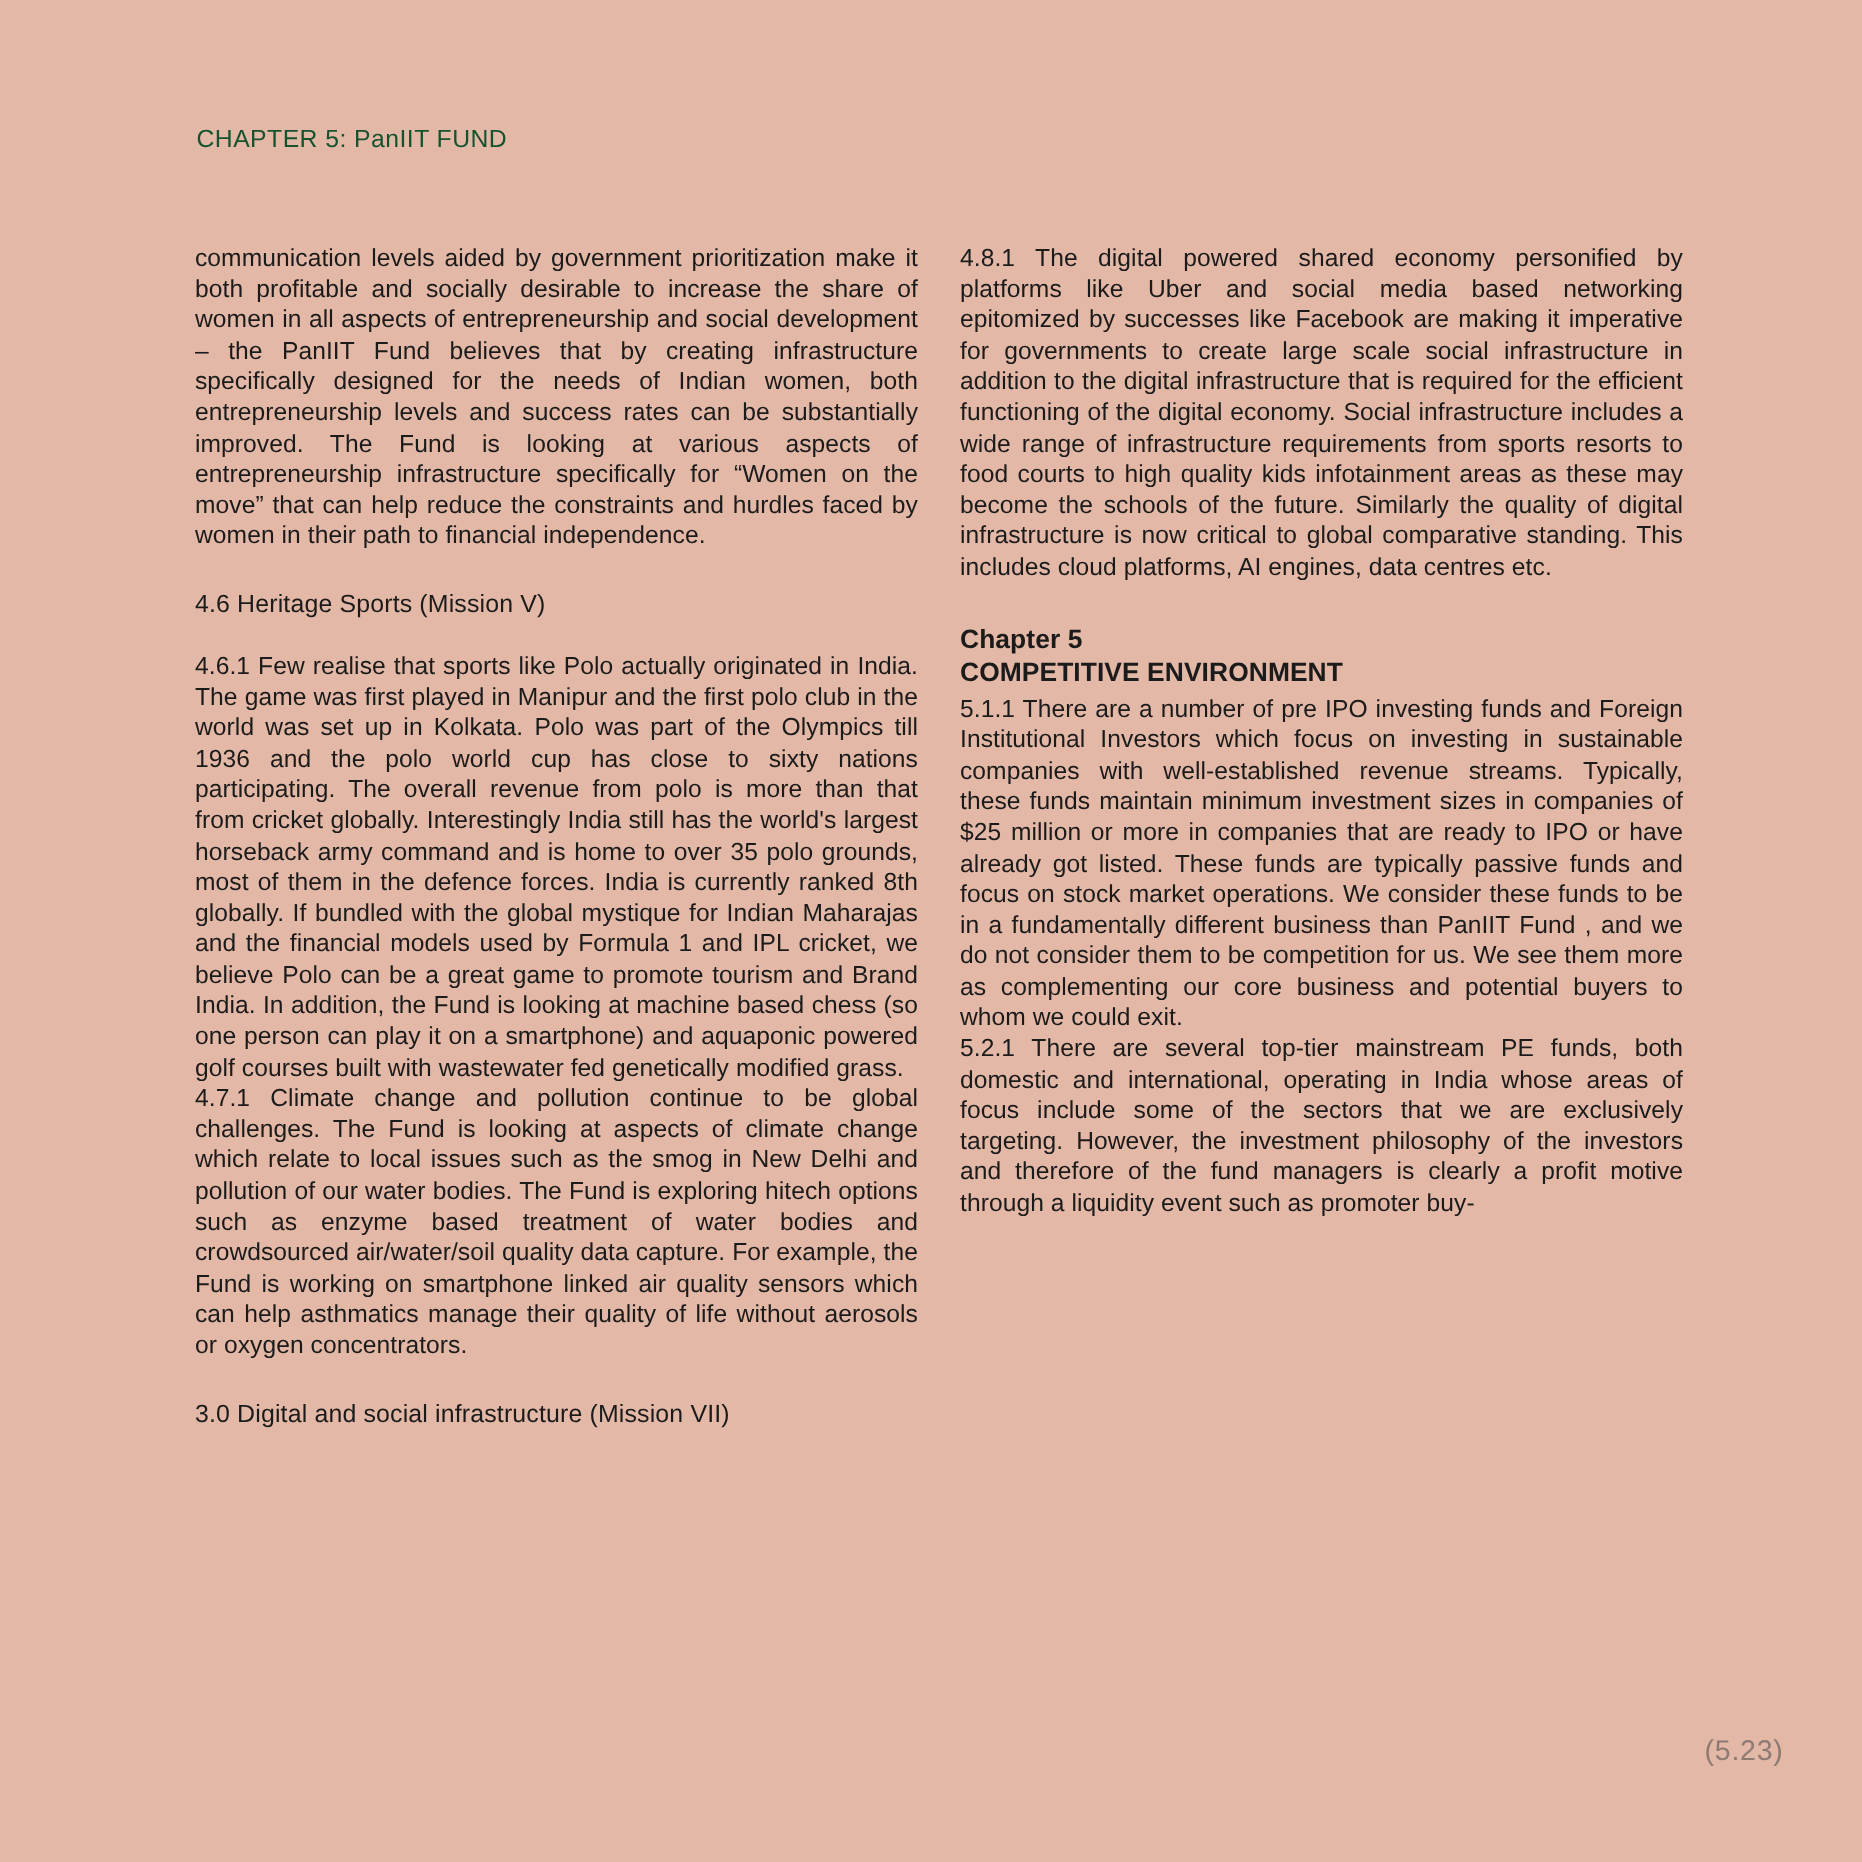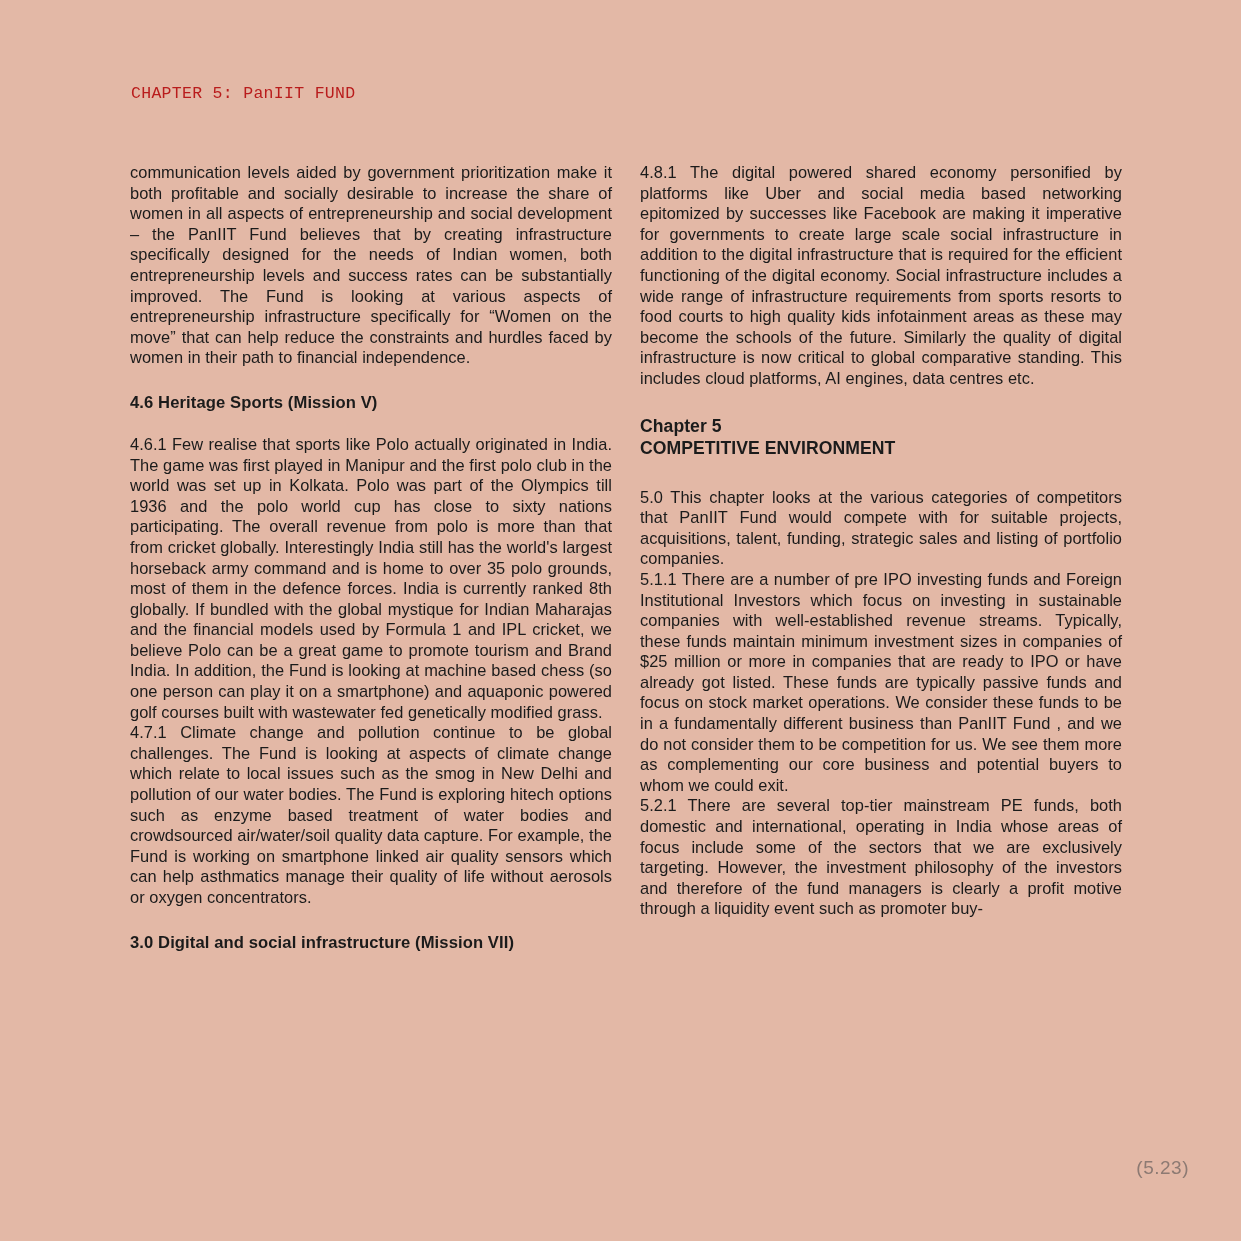--- a/index.html
+++ b/index.html
@@ -17,24 +17,24 @@
   .page {
     position: relative;
     width: 1241px;
     height: 1241px;
     box-sizing: border-box;
   }
   .header {
     position: absolute;
     left: 131px;
     top: 84px;
-    font-family: Liberation Mono, monospace;
+    font-family: Liberation Sans, sans-serif;
     font-size: 16.5px;
     letter-spacing: 0.3px;
-    color: #b91c1c;
+    color: #14532d;
     text-align: center;
   }
   .columns {
     position: absolute;
     left: 130px;
     top: 162px;
     width: 992px;
     display: flex;
     gap: 28px;
   }
@@ -44,34 +44,34 @@
   p {
     margin: 0 0 0 0;
     font-size: 16.4px;
     line-height: 20.6px;
     text-align: justify;
     text-justify: inter-word;
     color: #1b1b1b;
     letter-spacing: 0.05px;
   }
   .heading {
-    font-weight: bold;
+    font-weight: normal;
     font-size: 16.6px;
     line-height: 21px;
     margin-top: 24px;
     margin-bottom: 21px;
     text-align: left;
     letter-spacing: 0.1px;
   }
   .chapter-head {
     font-weight: bold;
     font-size: 17.6px;
     line-height: 22.5px;
     margin-top: 26px;
-    margin-bottom: 27px;
+    margin-bottom: 3px;
     text-align: left;
   }
   .last-para { margin-bottom: 0; }
   .page-number {
     position: absolute;
     right: 52px;
     bottom: 62px;
     font-size: 19px;
     color: #8d7a73;
     font-family: "Liberation Sans", sans-serif;
@@ -92,21 +92,20 @@
       <p class="body">communication levels aided by government prioritization make it both profitable and socially desirable to increase the share of women in all aspects of entrepreneurship and social development – the PanIIT Fund    believes that by creating infrastructure specifically designed for the needs of Indian women, both entrepreneurship levels and success rates can be substantially improved. The Fund is looking at various aspects of entrepreneurship infrastructure specifically for “Women on the move” that can help reduce the constraints and hurdles faced by women in their path to financial independence.</p>
       <p class="heading">4.6   Heritage Sports (Mission V)</p>
       <p class="body">4.6.1   Few realise that sports like Polo actually originated in India. The game was first played in Manipur and the first polo club in the world was set up in Kolkata. Polo was part of the Olympics till 1936 and the polo world cup has close to sixty nations participating. The overall revenue from polo is more than that from cricket globally. Interestingly India still has the world's largest horseback army command and is home to over 35 polo grounds, most of them in the defence forces. India is currently ranked 8th globally. If bundled with the global mystique for Indian Maharajas and the financial models used by Formula 1 and IPL cricket, we believe Polo can be a great game to promote tourism and Brand India. In addition, the Fund is looking at machine based chess (so one person can play it on a smartphone) and aquaponic powered golf courses built with wastewater fed genetically modified grass.</p>
       <p class="body">4.7.1 Climate change and pollution continue to be global challenges. The Fund is looking at aspects of climate change which relate to local issues such as the smog in New Delhi and pollution of our water bodies. The Fund is exploring hitech options such as enzyme based treatment of water bodies and crowdsourced air/water/soil quality data capture. For example, the Fund is working on smartphone linked air quality sensors which can help asthmatics manage their quality of life without aerosols or oxygen concentrators.</p>
       <p class="heading last-para">3.0   Digital and social infrastructure (Mission VII)</p>
     </div>
 
     <div class="col col-right">
       <p class="body">4.8.1   The digital powered shared economy personified by platforms like Uber and social media based networking epitomized by successes like Facebook are making it imperative for governments to create large scale social infrastructure in addition to the digital infrastructure that is required for the efficient functioning of the digital economy. Social infrastructure includes a wide range of infrastructure requirements from sports resorts to food courts to high quality kids infotainment areas as these may become the schools of the future. Similarly the quality of digital infrastructure is now critical to global comparative standing. This includes cloud platforms, AI engines, data centres etc.</p>
       <p class="chapter-head"><span>Chapter 5</span><br><span>COMPETITIVE ENVIRONMENT</span></p>
-      <p class="body">5.0   This chapter looks at the various categories of competitors that PanIIT Fund    would compete with for suitable projects, acquisitions, talent, funding, strategic sales and listing of portfolio companies.</p>
       <p class="body">5.1.1 There are a number of pre IPO investing funds and Foreign Institutional Investors which focus on investing in sustainable companies with well-established revenue streams. Typically, these funds maintain minimum investment sizes in companies of $25 million or more in companies that are ready to IPO or have already got listed. These funds are typically passive funds and focus on stock market operations. We consider these funds to be in a fundamentally different business than PanIIT Fund , and we do not consider them to be competition for us. We see them more as complementing our core business and potential buyers to whom we could exit.</p>
       <p class="body last-para">5.2.1 There are several top-tier mainstream PE funds, both domestic and international, operating in India whose areas of focus include some of the sectors that we are exclusively targeting. However, the investment philosophy of the investors and therefore of the fund managers is clearly a profit motive through a liquidity event such as promoter buy-</p>
     </div>
 
   </div>
 
   <div class="page-number">(5.23)</div>
 
 </div>
 

